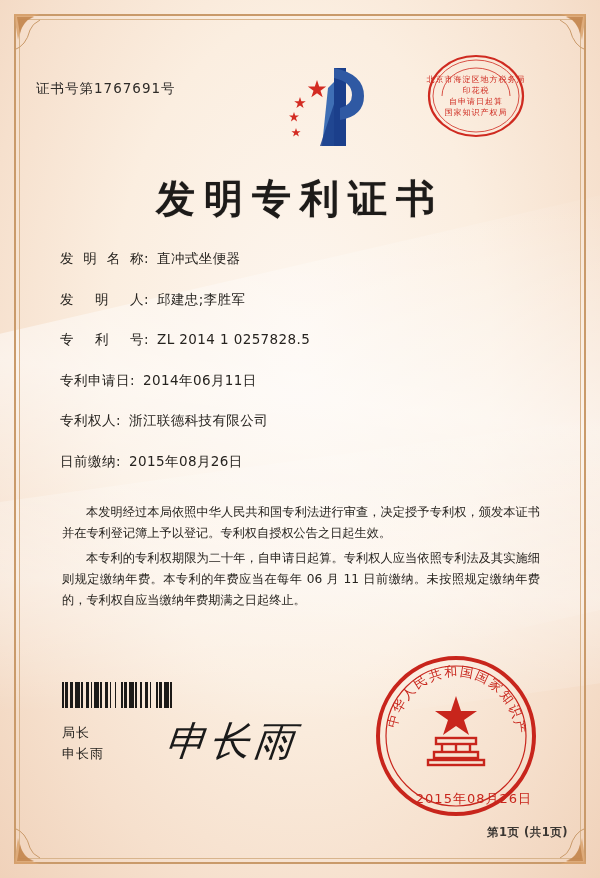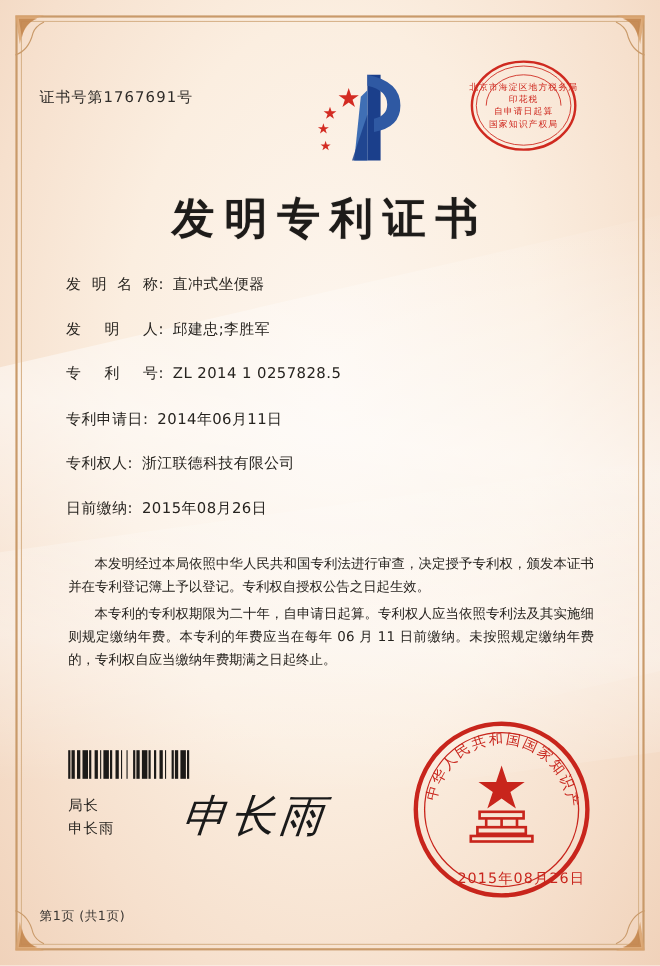--- a/index.html
+++ b/index.html
@@ -242,28 +242,29 @@
     right: 36px;
     top: 758px;
     font-size: 13px;
     color: #c8251c;
     font-family: "DejaVu Sans", sans-serif;
     letter-spacing: 1px;
   }
 
   .page-footer {
     position: absolute;
-    left: 4px;
+    left: 16px;
     right: 0;
     bottom: 6px;
-    text-align: left;
+    text-align: right;
     font-size: 11.5px;
     color: #3a3632;
     font-family: "DejaVu Sans", sans-serif;
     letter-spacing: 0.5px;
+    font-weight: bold;
   }
 </style>
 </head>
 <body>
 
 <div class="certificate">
 
   <div class="watermark-streak"></div>
   <div class="watermark-streak2"></div>
 

